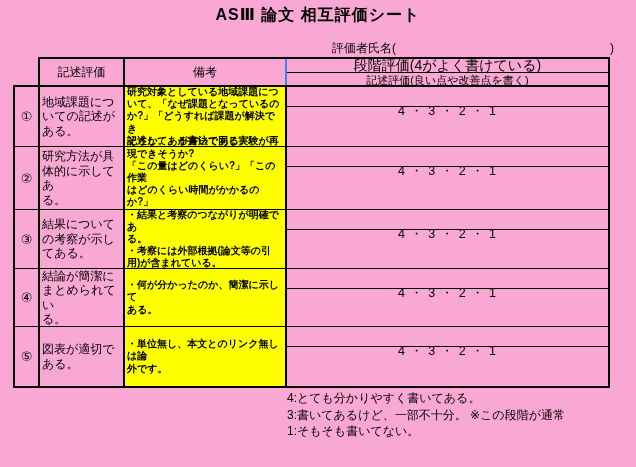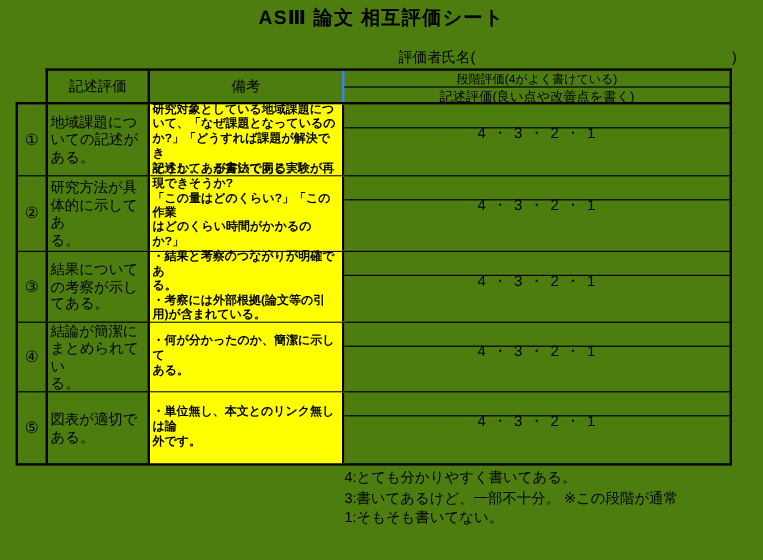--- a/index.html
+++ b/index.html
@@ -1,37 +1,37 @@
 <!DOCTYPE html>
 <html><head>
 <meta charset="utf-8">
 <style>
   * { margin:0; padding:0; box-sizing:border-box; }
   body { background:#e8e8e8; font-family:"Liberation Sans","DejaVu Sans",sans-serif; color:#000; }
-  .sheet { position:relative; width:636px; height:467px; background:#4d7c0f; overflow:hidden; }
+  .sheet { position:relative; width:636px; height:467px; background:#f9a8d4; overflow:hidden; }
 
   .title { position:absolute; top:5px; left:0; width:100%; text-align:center;
            font-size:16px; font-weight:bold; letter-spacing:1px; }
 
   .field { position:absolute; font-size:12px; white-space:nowrap; }
   .field-group { left:13px; top:29px; }
   .field-evaluator { left:332px; top:40px; }
   .blank { display:inline-block; height:12px; vertical-align:bottom; }
   .blank-group { width:126px; }
   .blank-evaluator { width:214px; }
 
   .eval-table { position:absolute; left:13px; top:57px; width:597px; height:331px; }
 
   .thead { position:absolute; left:25px; top:0; right:0; height:28px;
            border:2px solid #000; border-bottom:none; display:flex; }
   .th { display:flex; align-items:center; justify-content:center; font-size:12px; }
   .th-item { width:85px; border-right:2px solid #000; }
   .th-note { width:162px; border-right:2px solid #3b82f6; }
   .th-right { flex:1; display:flex; flex-direction:column; }
-  .th-scale { height:14px; border-bottom:1px solid #000; display:flex; align-items:center; justify-content:center; font-size:10px; }
+  .th-scale { height:14px; border-bottom:1px solid #000; display:flex; align-items:center; justify-content:center; font-size:14px; }
   .th-written { flex:1; display:flex; align-items:center; justify-content:center; font-size:11px; }
 
   .tbody { position:absolute; left:0; top:28px; right:0; bottom:0;
            border:2px solid #000; display:flex; flex-direction:column; }
   .row { display:flex; border-bottom:1px solid #000; }
   .row-1 { height:60px; } .row-2 { height:63px; } .row-3 { height:59px; }
   .row-4 { height:58px; } .row-5 { flex:1; border-bottom:none; }
   .c-num { width:25px; border-right:2px solid #000; display:flex; align-items:center;
            justify-content:center; font-size:13px; }
   .c-item { width:85px; border-right:2px solid #000; display:flex; align-items:center;

